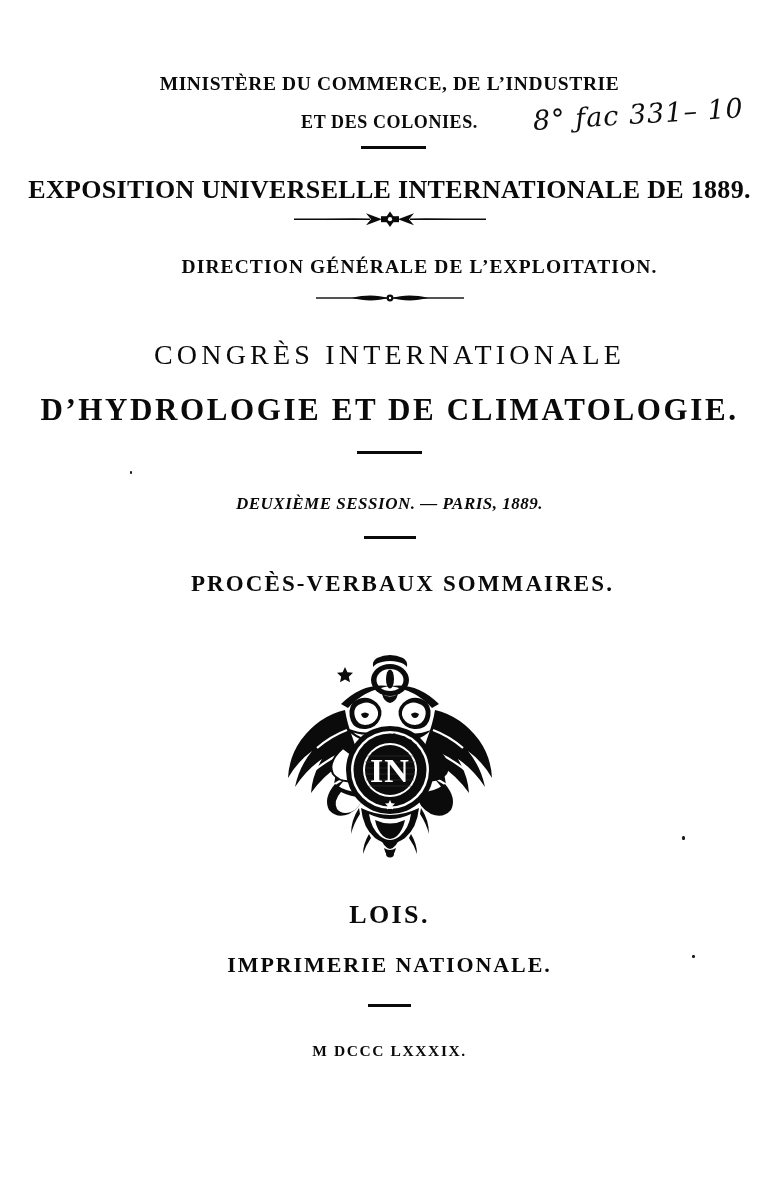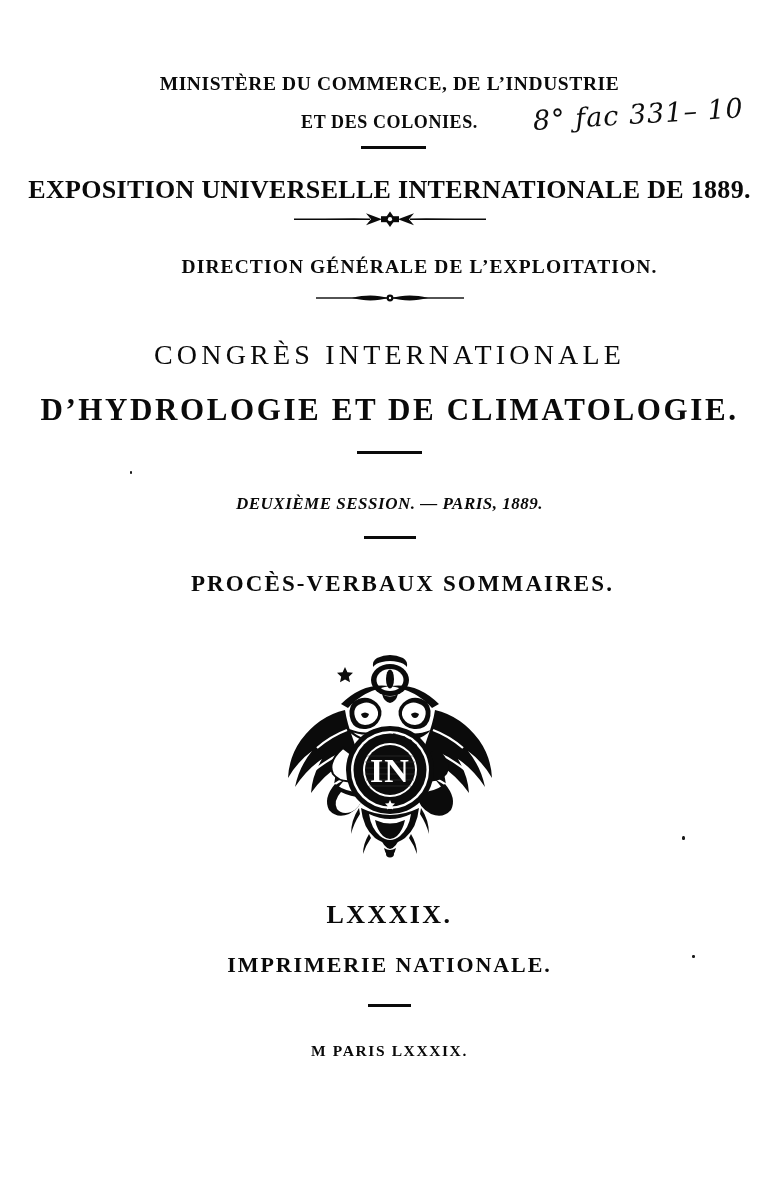--- a/index.html
+++ b/index.html
@@ -287,25 +287,25 @@
         <ellipse cx="107" cy="202" rx="4" ry="3.4"></ellipse>
 
         <path d="M76 156 q-8 12-8 26 q3-11 9-20 Z"></path>
         <path d="M138 156 q8 12 8 26 q-3-11-9-20 Z"></path>
         <path d="M86 182 q-6 10-6 20 q3-9 8-16 Z"></path>
         <path d="M128 182 q6 10 6 20 q-3-9-8-16 Z"></path>
       </g>
     </svg>
   </div>
 
-  <div class="line imprint-city" style="top:900px;">LXXXIX.</div>
+  <div class="line imprint-city" style="top:900px;">LOIS.</div>
 
   <div class="line imprint-press" style="top:952px;">IMPRIMERIE NATIONALE.</div>
 
   <div class="rule rule-plain" style="left:368px; top:1004px; width:43px;"></div>
 
-  <div class="line imprint-date" style="top:1042px;">M PARIS LXXXIX.</div>
+  <div class="line imprint-date" style="top:1042px;">M DCCC LXXXIX.</div>
 
   <div class="speck" style="left:130px; top:471px; width:2px; height:3px;"></div>
   <div class="speck" style="left:682px; top:836px; width:3px; height:4px;"></div>
   <div class="speck" style="left:692px; top:955px; width:3px; height:3px;"></div>
 
 </div>
 
 </body></html>

